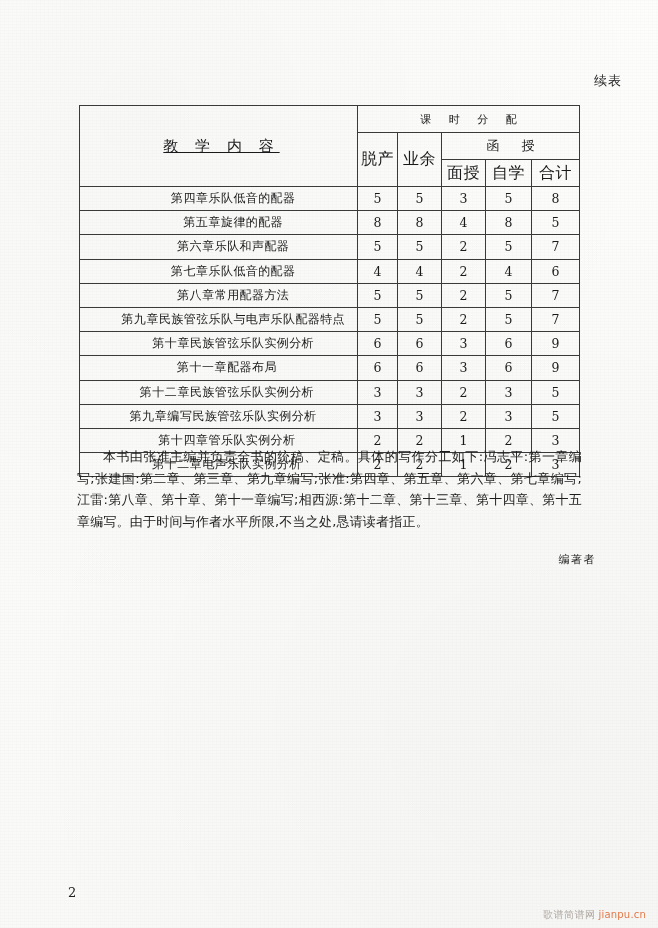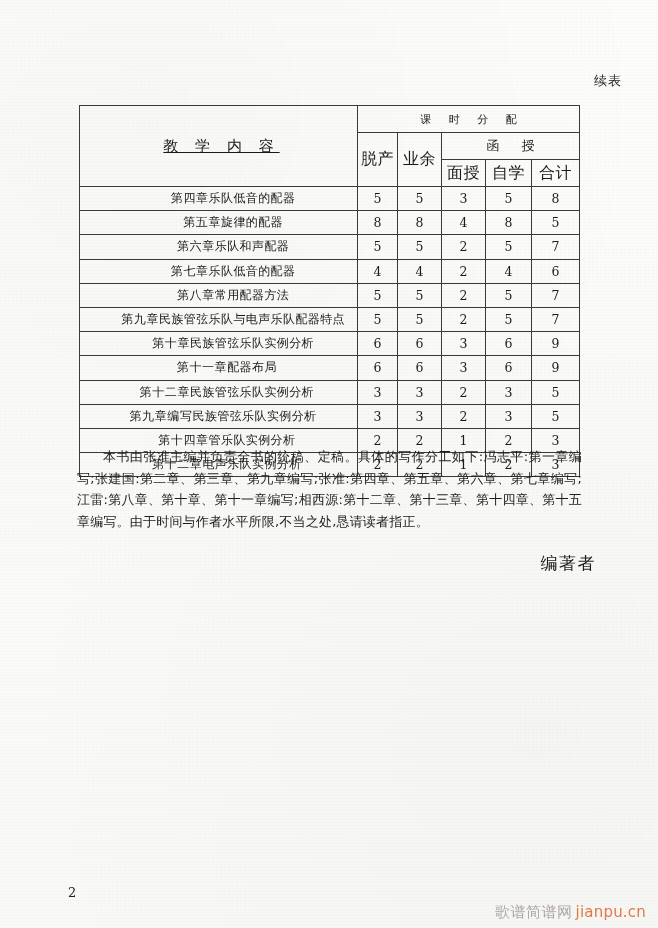--- a/index.html
+++ b/index.html
@@ -133,39 +133,39 @@
   .para p {
     margin: 0;
     text-align: justify;
     text-justify: inter-character;
     text-indent: 26px;
   }
   .signature {
     position: absolute;
     right: 62px;
     top: 552px;
-    font-size: 17px;
+    font-size: 11px;
     letter-spacing: 1.5px;
     color: #1d1d1d;
   }
 
   
   .page-no {
     position: absolute;
     left: 68px;
     bottom: 28px;
     font-size: 13px;
     font-family: "DejaVu Serif", "Liberation Serif", serif;
     color: #202020;
   }
   .watermark {
     position: absolute;
     right: 12px;
     bottom: 6px;
-    font-size: 15px;
+    font-size: 10px;
     white-space: nowrap;
     opacity: 0.92;
   }
   .wm-cn {
     color: #a9a29c;
     letter-spacing: 0.5px;
   }
   .wm-en {
     color: #e0703a;
     font-family: "DejaVu Sans", "Liberation Sans", sans-serif;

